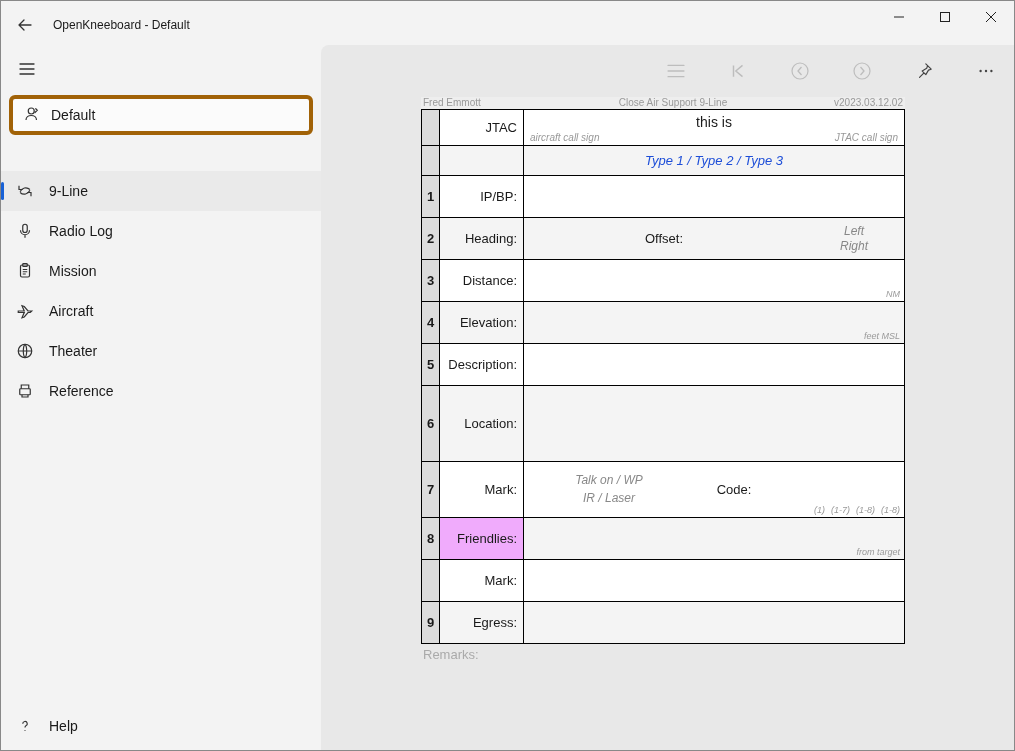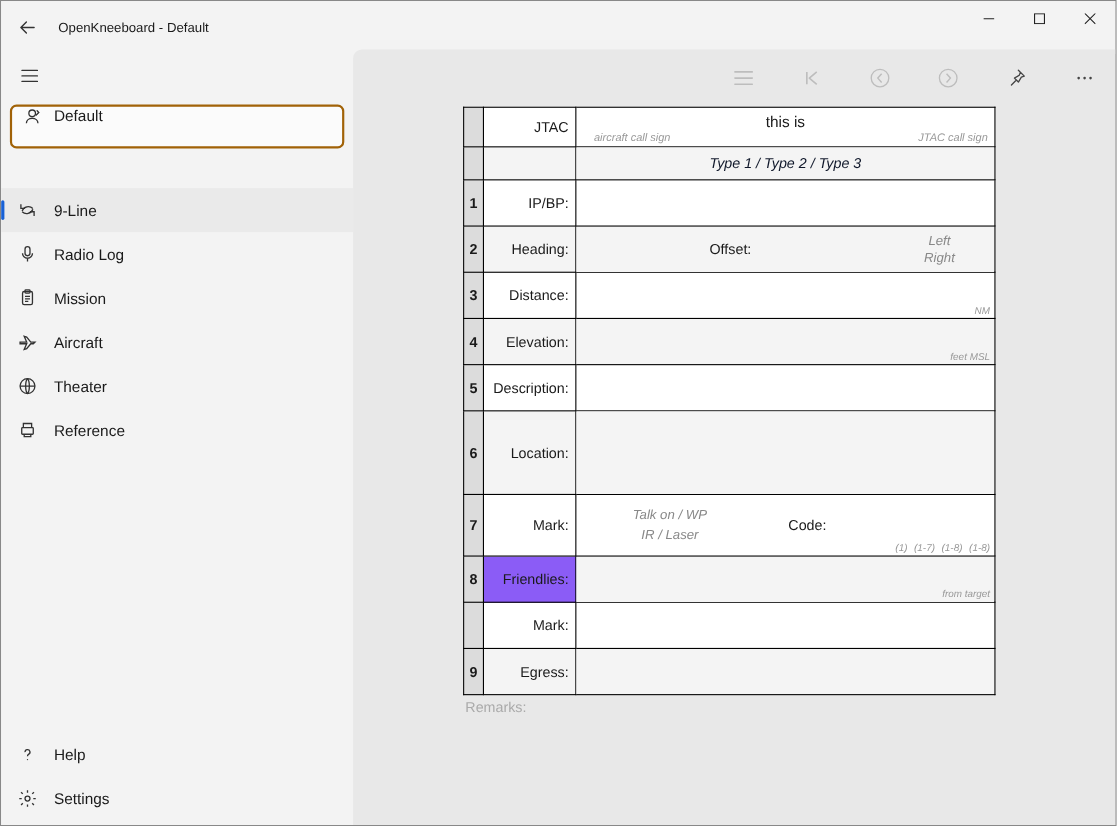--- a/index.html
+++ b/index.html
@@ -33,24 +33,25 @@
   .main { display:flex; height: calc(100% - 48px); }
 
   
   .sidebar { width: 320px; background:#f3f3f3; display:flex; flex-direction:column; }
   .hamburger { height:40px; display:flex; align-items:center; padding-left:18px; cursor:pointer; }
   .hamburger svg { width:16px; height:16px; }
 
   .tabpill {
     margin: 6px 8px 10px 8px;
     background:#fbfbfb;
-    border:2px solid #a16207;
+    border:4px solid #a16207;
     border-radius:6px;
     height:40px;
     display:flex;
+    align-items:center;
     padding: 0 10px;
     gap:10px;
   }
 
   .navlist { margin-top: 26px; flex:1; }
   .navitem {
     height:40px;
     display:flex;
     align-items:center;
     padding: 0 14px;
@@ -135,26 +136,26 @@
   .mark-row { display:flex; height:100%; }
   .mark-left { flex:1; display:flex; flex-direction:column; justify-content:center; align-items:center; font-size:12px; font-style:italic; color:#888; line-height:1.45; }
   .mark-code-label{ flex:0 0 80px; display:flex; align-items:center; justify-content:center; font-size:13px; }
   .mark-code-vals { flex:0 0 130px; position:relative; }
   .code-hints { position:absolute; right:4px; bottom:2px; font-size:9px; font-style:italic; color:#999; display:flex; gap:6px;}
 
   .remarks { color:#aaa; font-size:13px; padding: 3px 2px; }
 
   .jtac-row td { height:36px;margin-left:26px; }
   .jtac-val { position:relative; height:100%; }
-  .jtac-val .hint-left  { position:absolute; left:16px;  bottom:2px; font-size:10px; font-style:italic; color:#999;}
+  .jtac-val .hint-left  { position:absolute; left:6px;  bottom:2px; font-size:10px; font-style:italic; color:#999;}
   .jtac-val .hint-right { position:absolute; right:6px; bottom:2px; font-size:10px; font-style:italic; color:#999;}
   .jtac-val .jtac-center{ text-align:center; padding-top:4px; font-size:14px;}
 
   .type-row td { border-top:none !important; height:30px;}
-  .type-row .valcol{ text-align:center; font-style:italic; color:#0f172a; font-size:13px;}
+  .type-row .valcol{ text-align:center; font-style:italic; color:#1d4ed8; font-size:13px;}
 </style>
 </head>
 <body>
 
 <div class="titlebar">
   <div class="back-btn">
     <svg width="16" height="16" viewBox="0 0 16 16">
         <path d="M7 3 L2 8 L7 13 M2 8 H14" stroke="#333" stroke-width="1.3" fill="none" stroke-linecap="round" stroke-linejoin="round"></path>
       </svg>
   </div>
@@ -257,29 +258,20 @@
     <div class="bottomnav">
       <div class="navitem">
         <span class="icon">
             <svg viewBox="0 0 24 24" stroke-width="1.6">
               <path d="M9 9a3 3 0 1 1 4.2 2.7c-.8.5-1.2 1-1.2 2.3"></path>
               <circle cx="12" cy="18" r="0.8" fill="#333" stroke="none"></circle>
             </svg>
           </span>
         <span>Help</span>
       </div>
-      <div class="navitem">
-        <span class="icon">
-            <svg viewBox="0 0 24 24" stroke-width="1.6">
-              <circle cx="12" cy="12" r="3"></circle>
-              <path d="M12 2v3M12 19v3M4.2 4.2l2.1 2.1M17.7 17.7l2.1 2.1M2 12h3M19 12h3M4.2 19.8l2.1-2.1M17.7 6.3l2.1-2.1"></path>
-            </svg>
-          </span>
-        <span>Settings</span>
-      </div>
     </div>
   </div>
 
   <div class="content">
     <div class="content-inner">
 
       <div class="toolbar">
         <div class="tbtn ghost">
           <svg width="18" height="18" viewBox="0 0 16 16">
               <path d="M1 3 H15 M1 8 H15 M1 13 H15" stroke-width="1.3" stroke-linecap="round"></path>
@@ -310,20 +302,25 @@
         <div class="tbtn">
           <svg width="18" height="18" viewBox="0 0 20 20">
               <circle cx="4" cy="10" r="1.3" fill="#444" stroke="none"></circle>
               <circle cx="10" cy="10" r="1.3" fill="#444" stroke="none"></circle>
               <circle cx="16" cy="10" r="1.3" fill="#444" stroke="none"></circle>
             </svg>
         </div>
       </div>
 
       <div class="doc-wrap">
+        <div class="doc-header">
+          <span class="dh-left">Fred Emmott</span>
+          <span class="dh-mid">Close Air Support 9-Line</span>
+          <span class="dh-right">v2023.03.12.02</span>
+        </div>
 
         <table class="form">
 
           <tbody>
               <tr class="jtac-row">
             <td class="numcol" style="background:#dcdcdc"></td>
             <td class="lblcol"><span>JTAC</span></td>
             <td class="valcol">
               <div class="jtac-val">
                 <div class="jtac-center">this is</div>
@@ -404,21 +401,21 @@
                     <span>(1-8)</span>
                     <span>(1-8)</span>
                   </div>
                 </div>
               </div>
             </td>
           </tr>
 
           <tr class="row-h shaded">
             <td class="numcol"><span>8</span></td>
-            <td class="lblcol" style="background:#8b5cf6;"><span>Friendlies:</span></td>
+            <td class="lblcol" style="background:#f0abfc;"><span>Friendlies:</span></td>
             <td class="valcol">
                   <span class="hint-br">from target</span>
                 </td>
           </tr>
 
           <tr class="row-h">
             <td class="numcol"></td>
             <td class="lblcol"><span>Mark:</span></td>
             <td class="valcol"></td>
           </tr>

